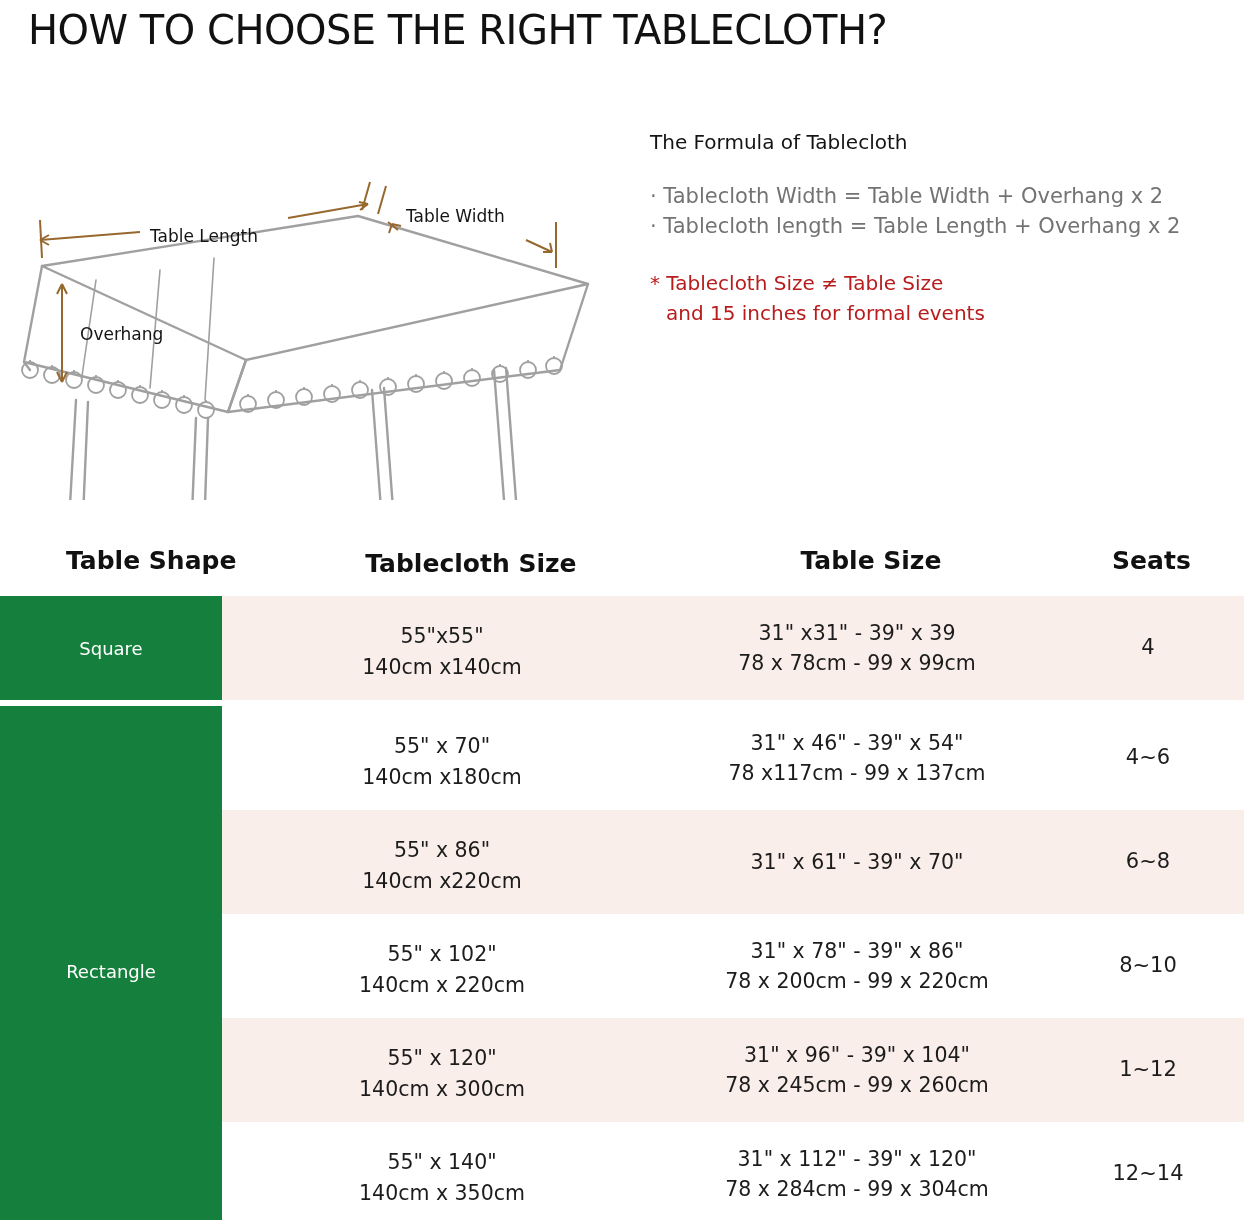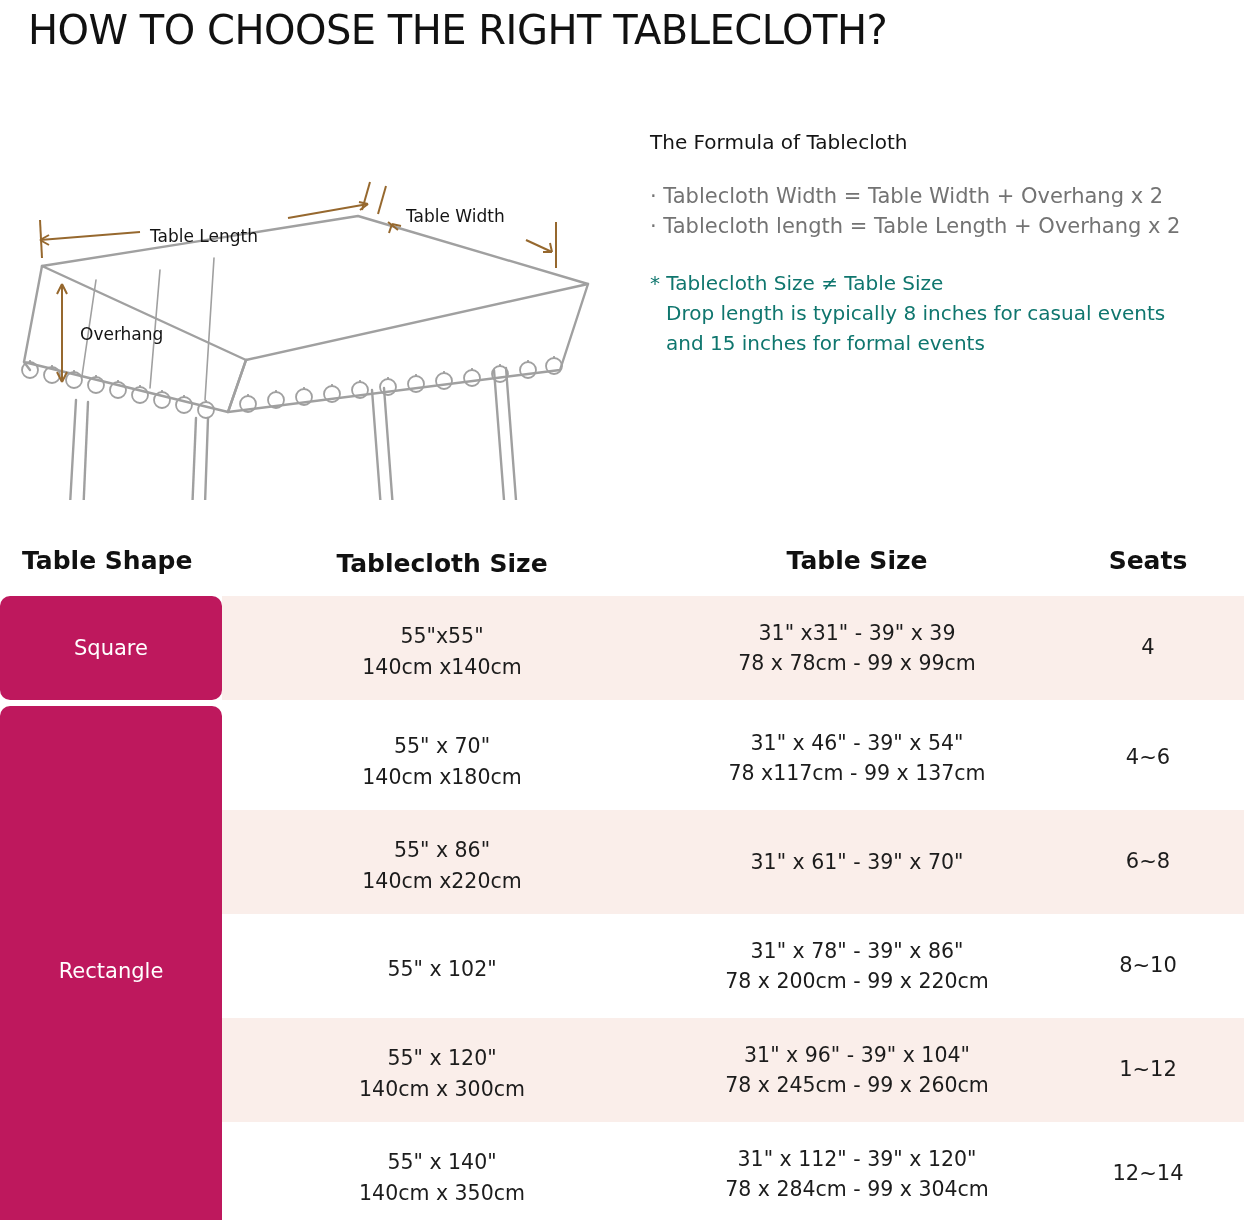--- a/index.html
+++ b/index.html
@@ -46,60 +46,60 @@
   }
   .formula .line {
     font-size: 21px;
     color: #737373;
     line-height: 1.42;
     white-space: nowrap;
   }
   .formula .note {
     margin-top: 26px;
     font-size: 20px;
-    color: #0f766e;
+    color: #b91c1c;
     line-height: 1.5;
   }
   .formula .note .sub { padding-left: 16px; display: block; }
 
   
   .tbl {
     position: absolute;
     top: 524px;
     left: 0;
     width: 1244px;
   }
   .hdr {
     display: flex;
     align-items: center;
     height: 72px;
+    padding-left: 44px;
   }
   .hdr > div {
     font-size: 25px;
     font-weight: bold;
     color: #111;
     text-align: center;
   }
   .c1 { width: 222px; }
   .c2 { width: 440px; margin-top: 7px; }
   .c3 { width: 390px; }
   .c4 { width: 192px; }
 
   .hdr .c1 { text-align: left; padding-left: 22px; }
 
   .body { display: flex; }
   .shapecol { width: 222px; }
   .shapecell {
-    background: #be185d;
+    background: #15803d;
     color: #ffffff;
     display: flex;
     align-items: center;
     justify-content: center;
-    font-size: 21px;
-    border-radius: 10px;
+    font-size: 18px;
   }
   .shape-square { height: 104px; }
   .shape-rect { height: 530px; margin-top: 6px; }
 
   .rows { flex: 1; }
   .row {
     display: flex;
     align-items: center;
     height: 104px;
   }
@@ -221,21 +221,20 @@
       <text x="80" y="270" font-family="DejaVu Sans, sans-serif" font-size="17" fill="#141414">Overhang</text>
     </svg>
   </div>
 
   <div class="formula">
     <h2>The Formula of Tablecloth</h2>
     <div class="line">· Tablecloth Width = Table Width  + Overhang x 2</div>
     <div class="line">· Tablecloth length = Table Length + Overhang x 2</div>
     <div class="note">
       <span>* Tablecloth Size ≠  Table Size</span>
-      <span class="sub">Drop length is typically 8 inches for casual events</span>
       <span class="sub">and 15 inches for formal events</span>
     </div>
   </div>
 </div>
 
 <div class="tbl">
 
   <div class="hdr">
     <div class="c1">Table Shape</div>
     <div class="c2">Tablecloth Size</div>
@@ -285,20 +284,21 @@
         </div>
         <div class="cell c3">
           <div>31" x 61" - 39" x 70"</div>
         </div>
         <div class="cell c4 seats">6~8</div>
       </div>
 
       <div class="row">
         <div class="cell c2">
           <div>55" x 102"</div>
+          <div>140cm x 220cm</div>
         </div>
         <div class="cell c3">
           <div>31" x 78" - 39" x 86"</div>
           <div>78 x 200cm - 99 x 220cm</div>
         </div>
         <div class="cell c4 seats">8~10</div>
       </div>
 
       <div class="row alt">
         <div class="cell c2">

